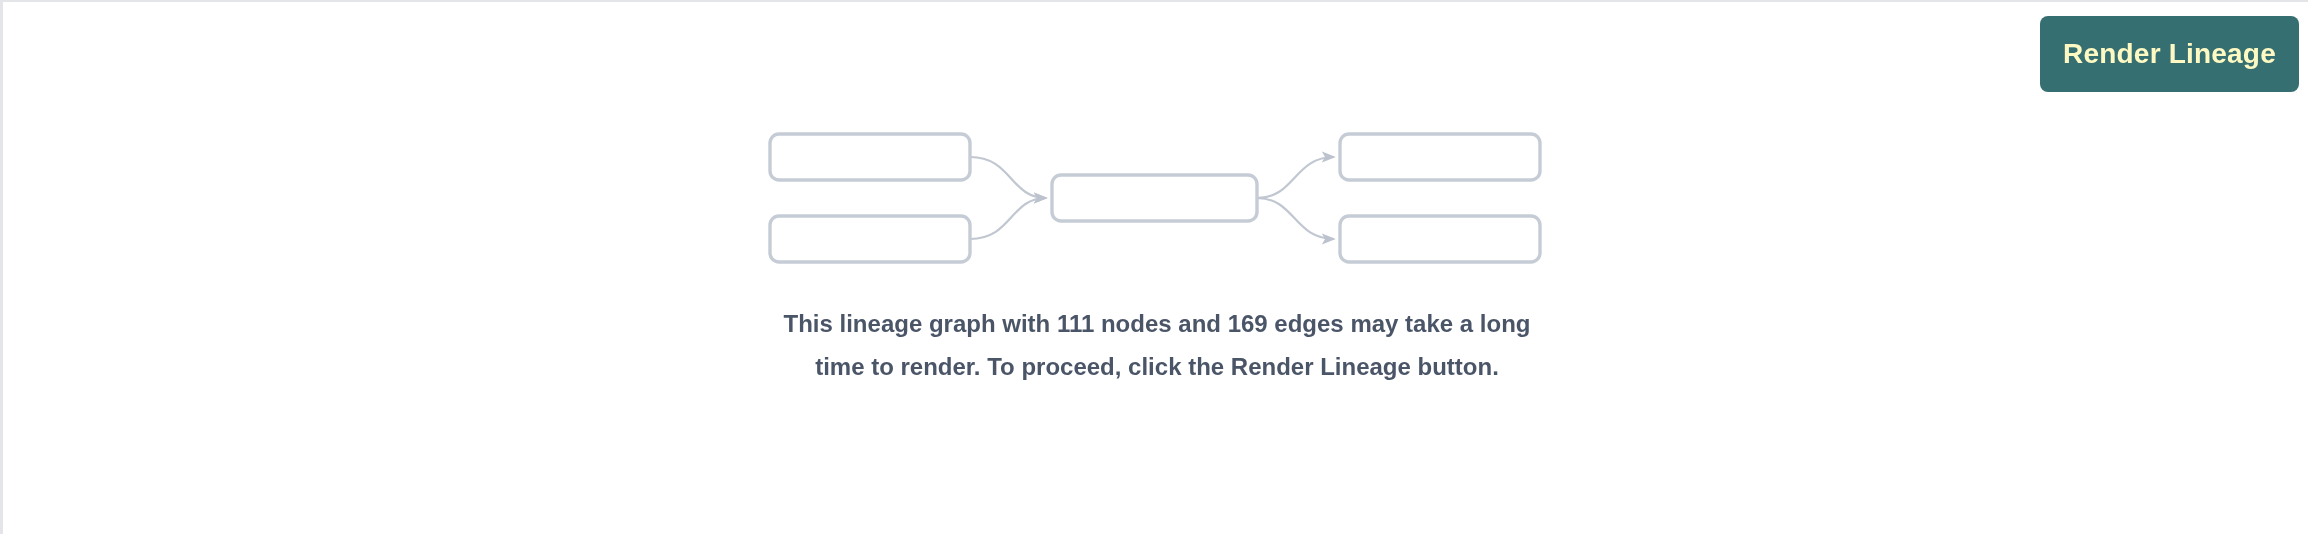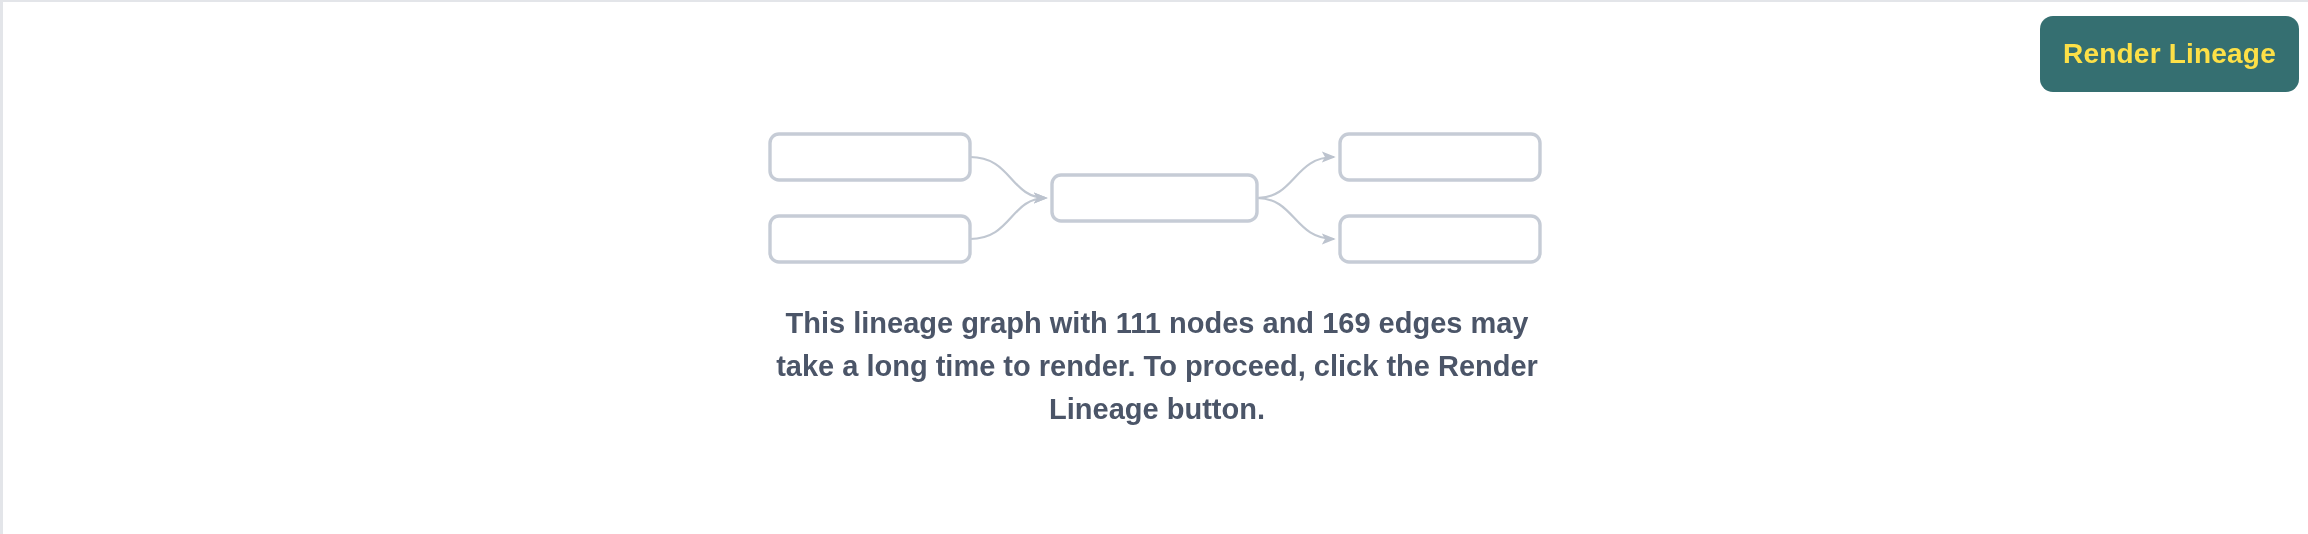--- a/index.html
+++ b/index.html
@@ -26,22 +26,22 @@
 
   
   #render-lineage-button {
     position: absolute;
     left: 2037px;
     top: 14px;
     width: 259px;
     height: 76px;
     background: #356f71;
     border: none;
-    border-radius: 13px;
-    color: #fde047;
+    border-radius: 8px;
+    color: #fef9c3;
     font-family: "Liberation Sans", sans-serif;
     font-size: 28px;
     font-weight: bold;
     letter-spacing: 0.2px;
     cursor: pointer;
     padding: 2px;
     display: flex;
     align-items: center;
     justify-content: center;
     line-height: 1;
@@ -66,21 +66,21 @@
     height: 150px;
     pointer-events: auto;
   }
 
   #empty-state-message {
     margin-top: 28px;
     width: 780px;
     text-align: center;
     color: #4b5568;
     font-family: "Liberation Sans", sans-serif;
-    font-size: 29px;
+    font-size: 24px;
     font-weight: bold;
     line-height: 43px;
     pointer-events: auto;
   }
 </style>
 </head>
 <body>
 
 <div id="app-root">
 

